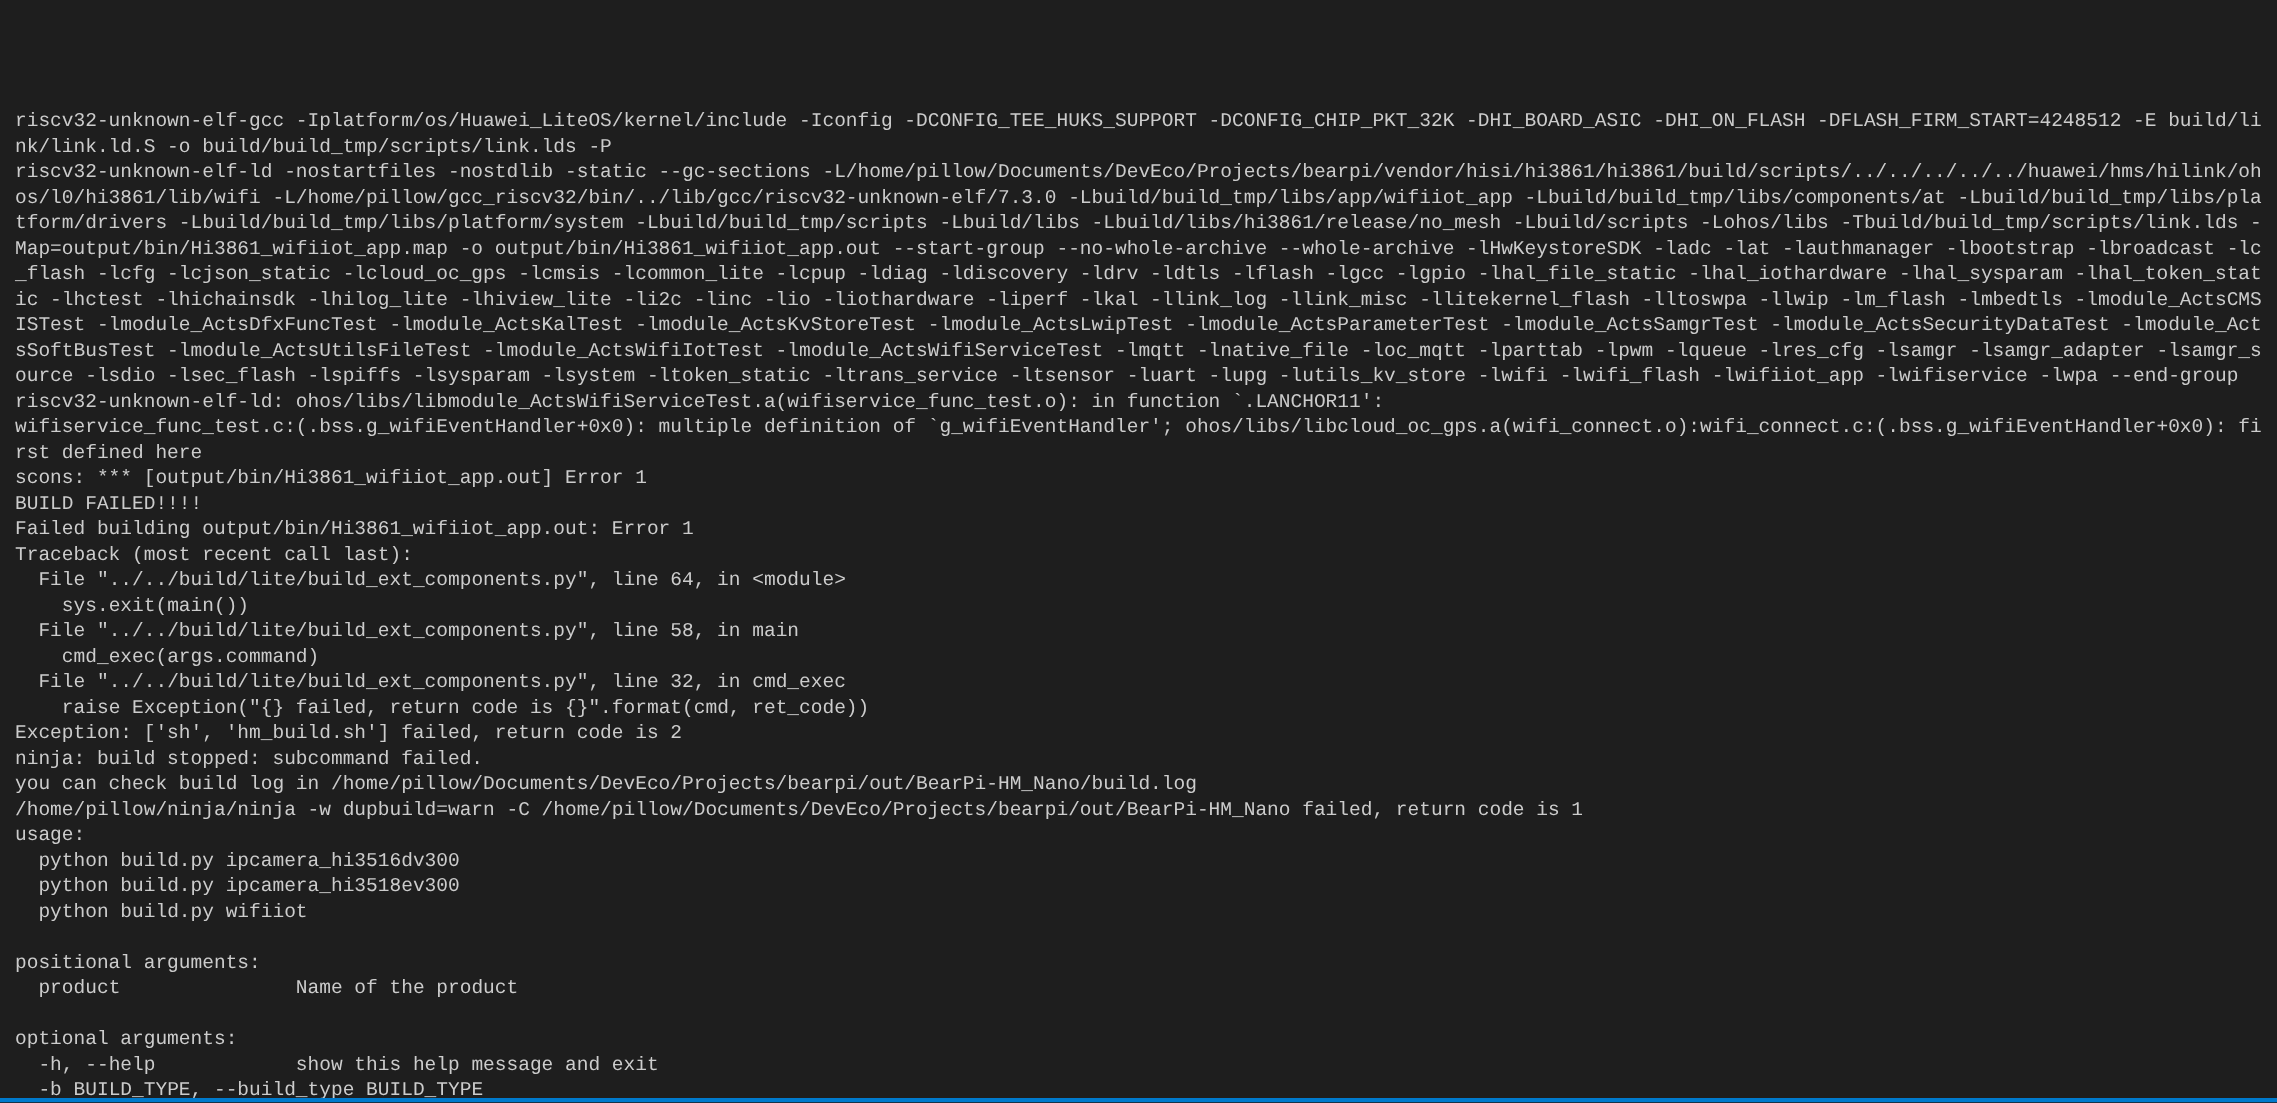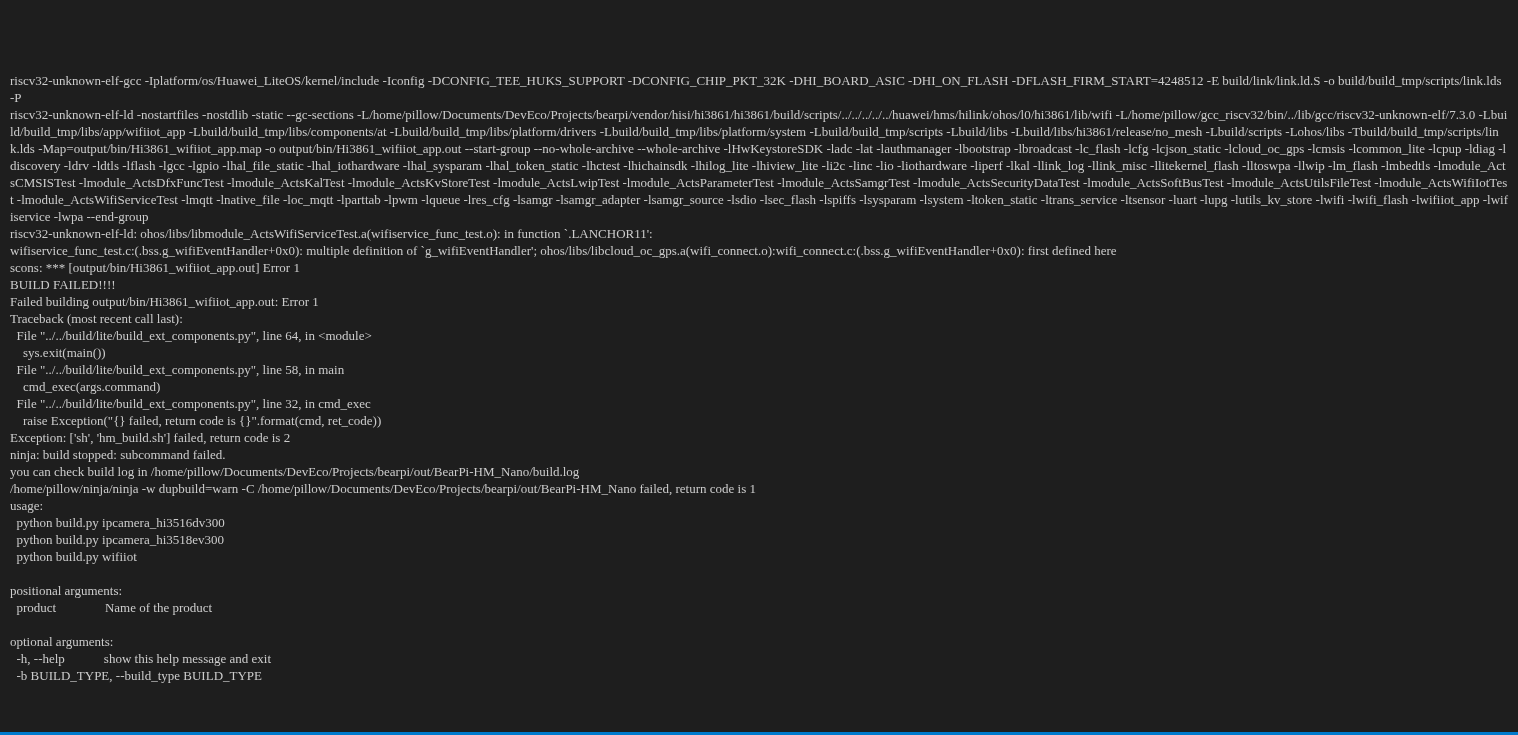--- a/index.html
+++ b/index.html
@@ -1,15 +1,15 @@
 <!DOCTYPE html>
 <html><head>
 <meta charset="utf-8">
 <style>
-  * { margin: 0; padding: 0; box-sizing: border-box; font-family: Liberation Serif, serif; }
+  * { margin: 0; padding: 0; box-sizing: border-box; }
   body {
     background: #1e1e1e;
     color: #cccccc;
     font-family: Consolas, "Courier New", monospace;
     font-size: 13px;
     line-height: 17px;
     padding: 4px 10px;
     width: 1518px;
     height: 735px;
     overflow: hidden;

